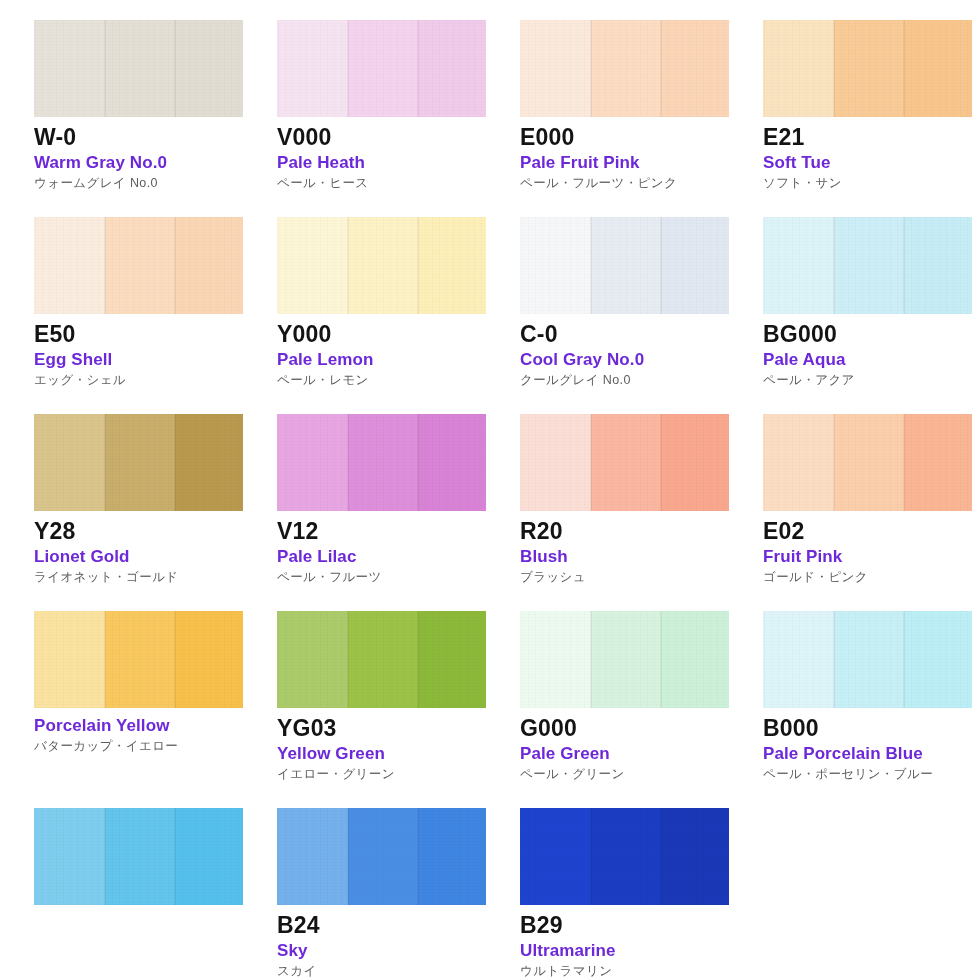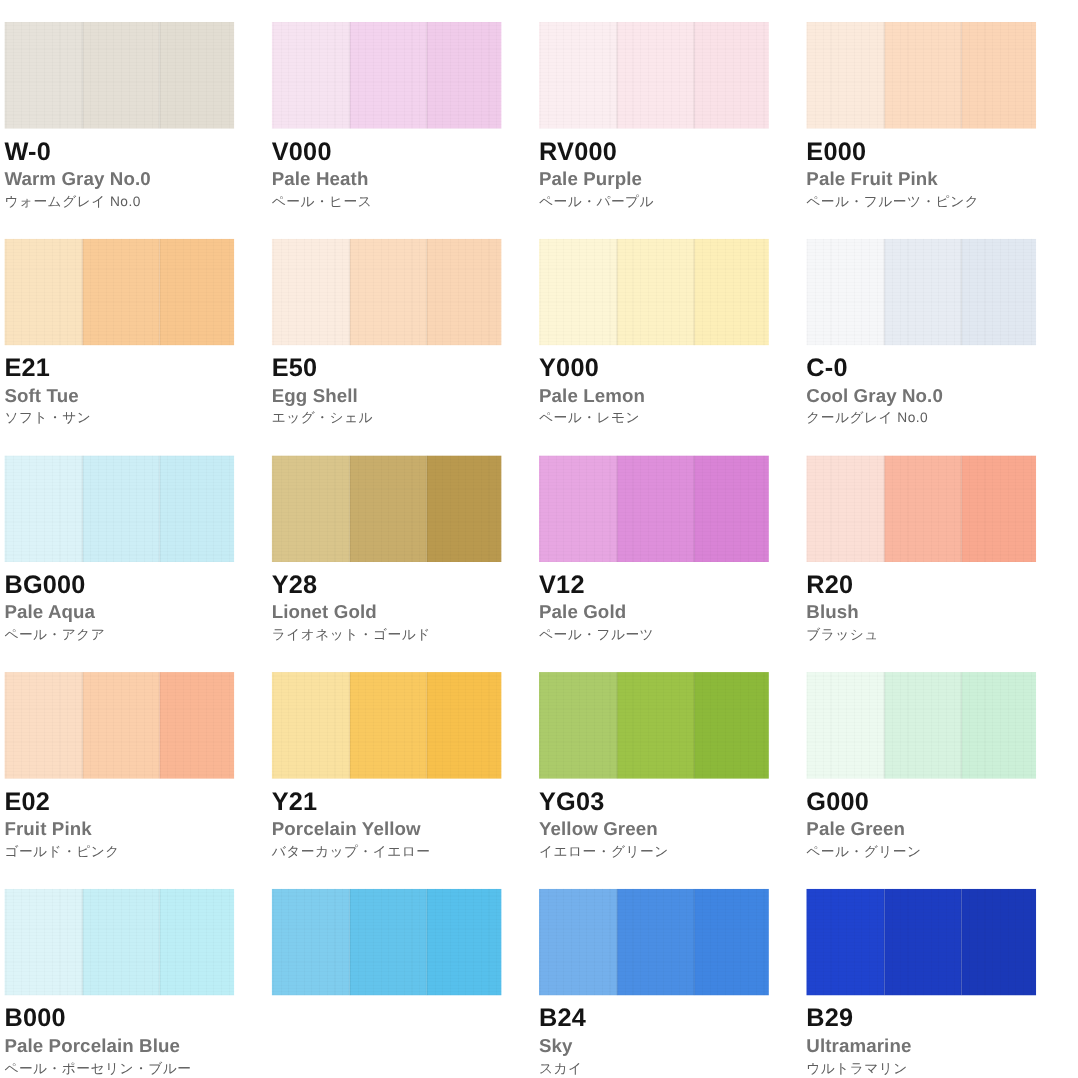--- a/index.html
+++ b/index.html
@@ -15,21 +15,21 @@
     -webkit-font-smoothing: antialiased;
   }
 
   #swatch-grid {
     position: relative;
     width: 980px;
     height: 980px;
     display: grid;
     grid-template-columns: repeat(4, 243px);
     grid-template-rows: repeat(5, 197px);
-    padding-left: 4px;
+    padding-left: 34px;
     padding-top: 20px;
     box-sizing: border-box;
   }
 
   .swatch-card {
     position: relative;
     width: 243px;
     height: 197px;
     box-sizing: border-box;
   }
@@ -80,21 +80,21 @@
     font-size: 23px;
     font-weight: 700;
     color: #141414;
     letter-spacing: .2px;
     margin: 0 0 5px 0;
     white-space: nowrap;
   }
   .name-en {
     font-size: 17px;
     font-weight: 700;
-    color: #737373;
+    color: #6d28d9;
     letter-spacing: .1px;
     margin: 0 0 6px 0;
     white-space: nowrap;
   }
   .name-jp {
     font-size: 12.5px;
     font-weight: 400;
     color: #5d5d5d;
     letter-spacing: .4px;
     white-space: nowrap;
@@ -129,35 +129,20 @@
     <div class="seam" style="left: 33.6%;"></div>
         <div class="seam" style="left: 67.2%;"></div>
       </div>
     <div class="labels">
       <div class="code">V000</div>
       <div class="name-en">Pale Heath</div>
       <div class="name-jp">ペール・ヒース</div>
     </div>
   </div>
 
-  <div class="swatch-card">
-    <div class="swatch-chip">
-      <div class="band b1" style="background: rgb(251, 238, 241);"></div>
-      <div class="band b2" style="background: rgb(251, 231, 236);"></div>
-      <div class="band b3" style="background: rgb(250, 226, 232);"></div>
-      <div class="grain"></div>
-    <div class="seam" style="left: 33.6%;"></div>
-        <div class="seam" style="left: 67.2%;"></div>
-      </div>
-    <div class="labels">
-      <div class="code">RV000</div>
-      <div class="name-en">Pale Purple</div>
-      <div class="name-jp">ペール・パープル</div>
-    </div>
-  </div>
 
   <div class="swatch-card">
     <div class="swatch-chip">
       <div class="band b1" style="background: rgb(251, 234, 220);"></div>
       <div class="band b2" style="background: rgb(252, 220, 194);"></div>
       <div class="band b3" style="background: rgb(251, 213, 182);"></div>
       <div class="grain"></div>
     <div class="seam" style="left: 33.6%;"></div>
         <div class="seam" style="left: 67.2%;"></div>
       </div>
@@ -268,21 +253,21 @@
     <div class="swatch-chip">
       <div class="band b1" style="background: rgb(231, 166, 226);"></div>
       <div class="band b2" style="background: rgb(222, 143, 219);"></div>
       <div class="band b3" style="background: rgb(217, 131, 214);"></div>
       <div class="grain"></div>
     <div class="seam" style="left: 33.6%;"></div>
         <div class="seam" style="left: 67.2%;"></div>
       </div>
     <div class="labels">
       <div class="code">V12</div>
-      <div class="name-en">Pale Gold</div>
+      <div class="name-en">Pale Lilac</div>
       <div class="name-jp">ペール・フルーツ</div>
     </div>
   </div>
 
   <div class="swatch-card">
     <div class="swatch-chip">
       <div class="band b1" style="background: rgb(251, 223, 214);"></div>
       <div class="band b2" style="background: rgb(250, 182, 160);"></div>
       <div class="band b3" style="background: rgb(249, 168, 143);"></div>
       <div class="grain"></div>
@@ -315,21 +300,20 @@
   <div class="swatch-card">
     <div class="swatch-chip">
       <div class="band b1" style="background: rgb(250, 226, 160);"></div>
       <div class="band b2" style="background: rgb(249, 201, 95);"></div>
       <div class="band b3" style="background: rgb(247, 192, 75);"></div>
       <div class="grain"></div>
     <div class="seam" style="left: 33.6%;"></div>
         <div class="seam" style="left: 67.2%;"></div>
       </div>
     <div class="labels">
-      <div class="code">Y21</div>
       <div class="name-en">Porcelain Yellow</div>
       <div class="name-jp">バターカップ・イエロー</div>
     </div>
   </div>
 
   <div class="swatch-card">
     <div class="swatch-chip">
       <div class="band b1" style="background: rgb(171, 203, 106);"></div>
       <div class="band b2" style="background: rgb(156, 195, 71);"></div>
       <div class="band b3" style="background: rgb(140, 185, 58);"></div>

